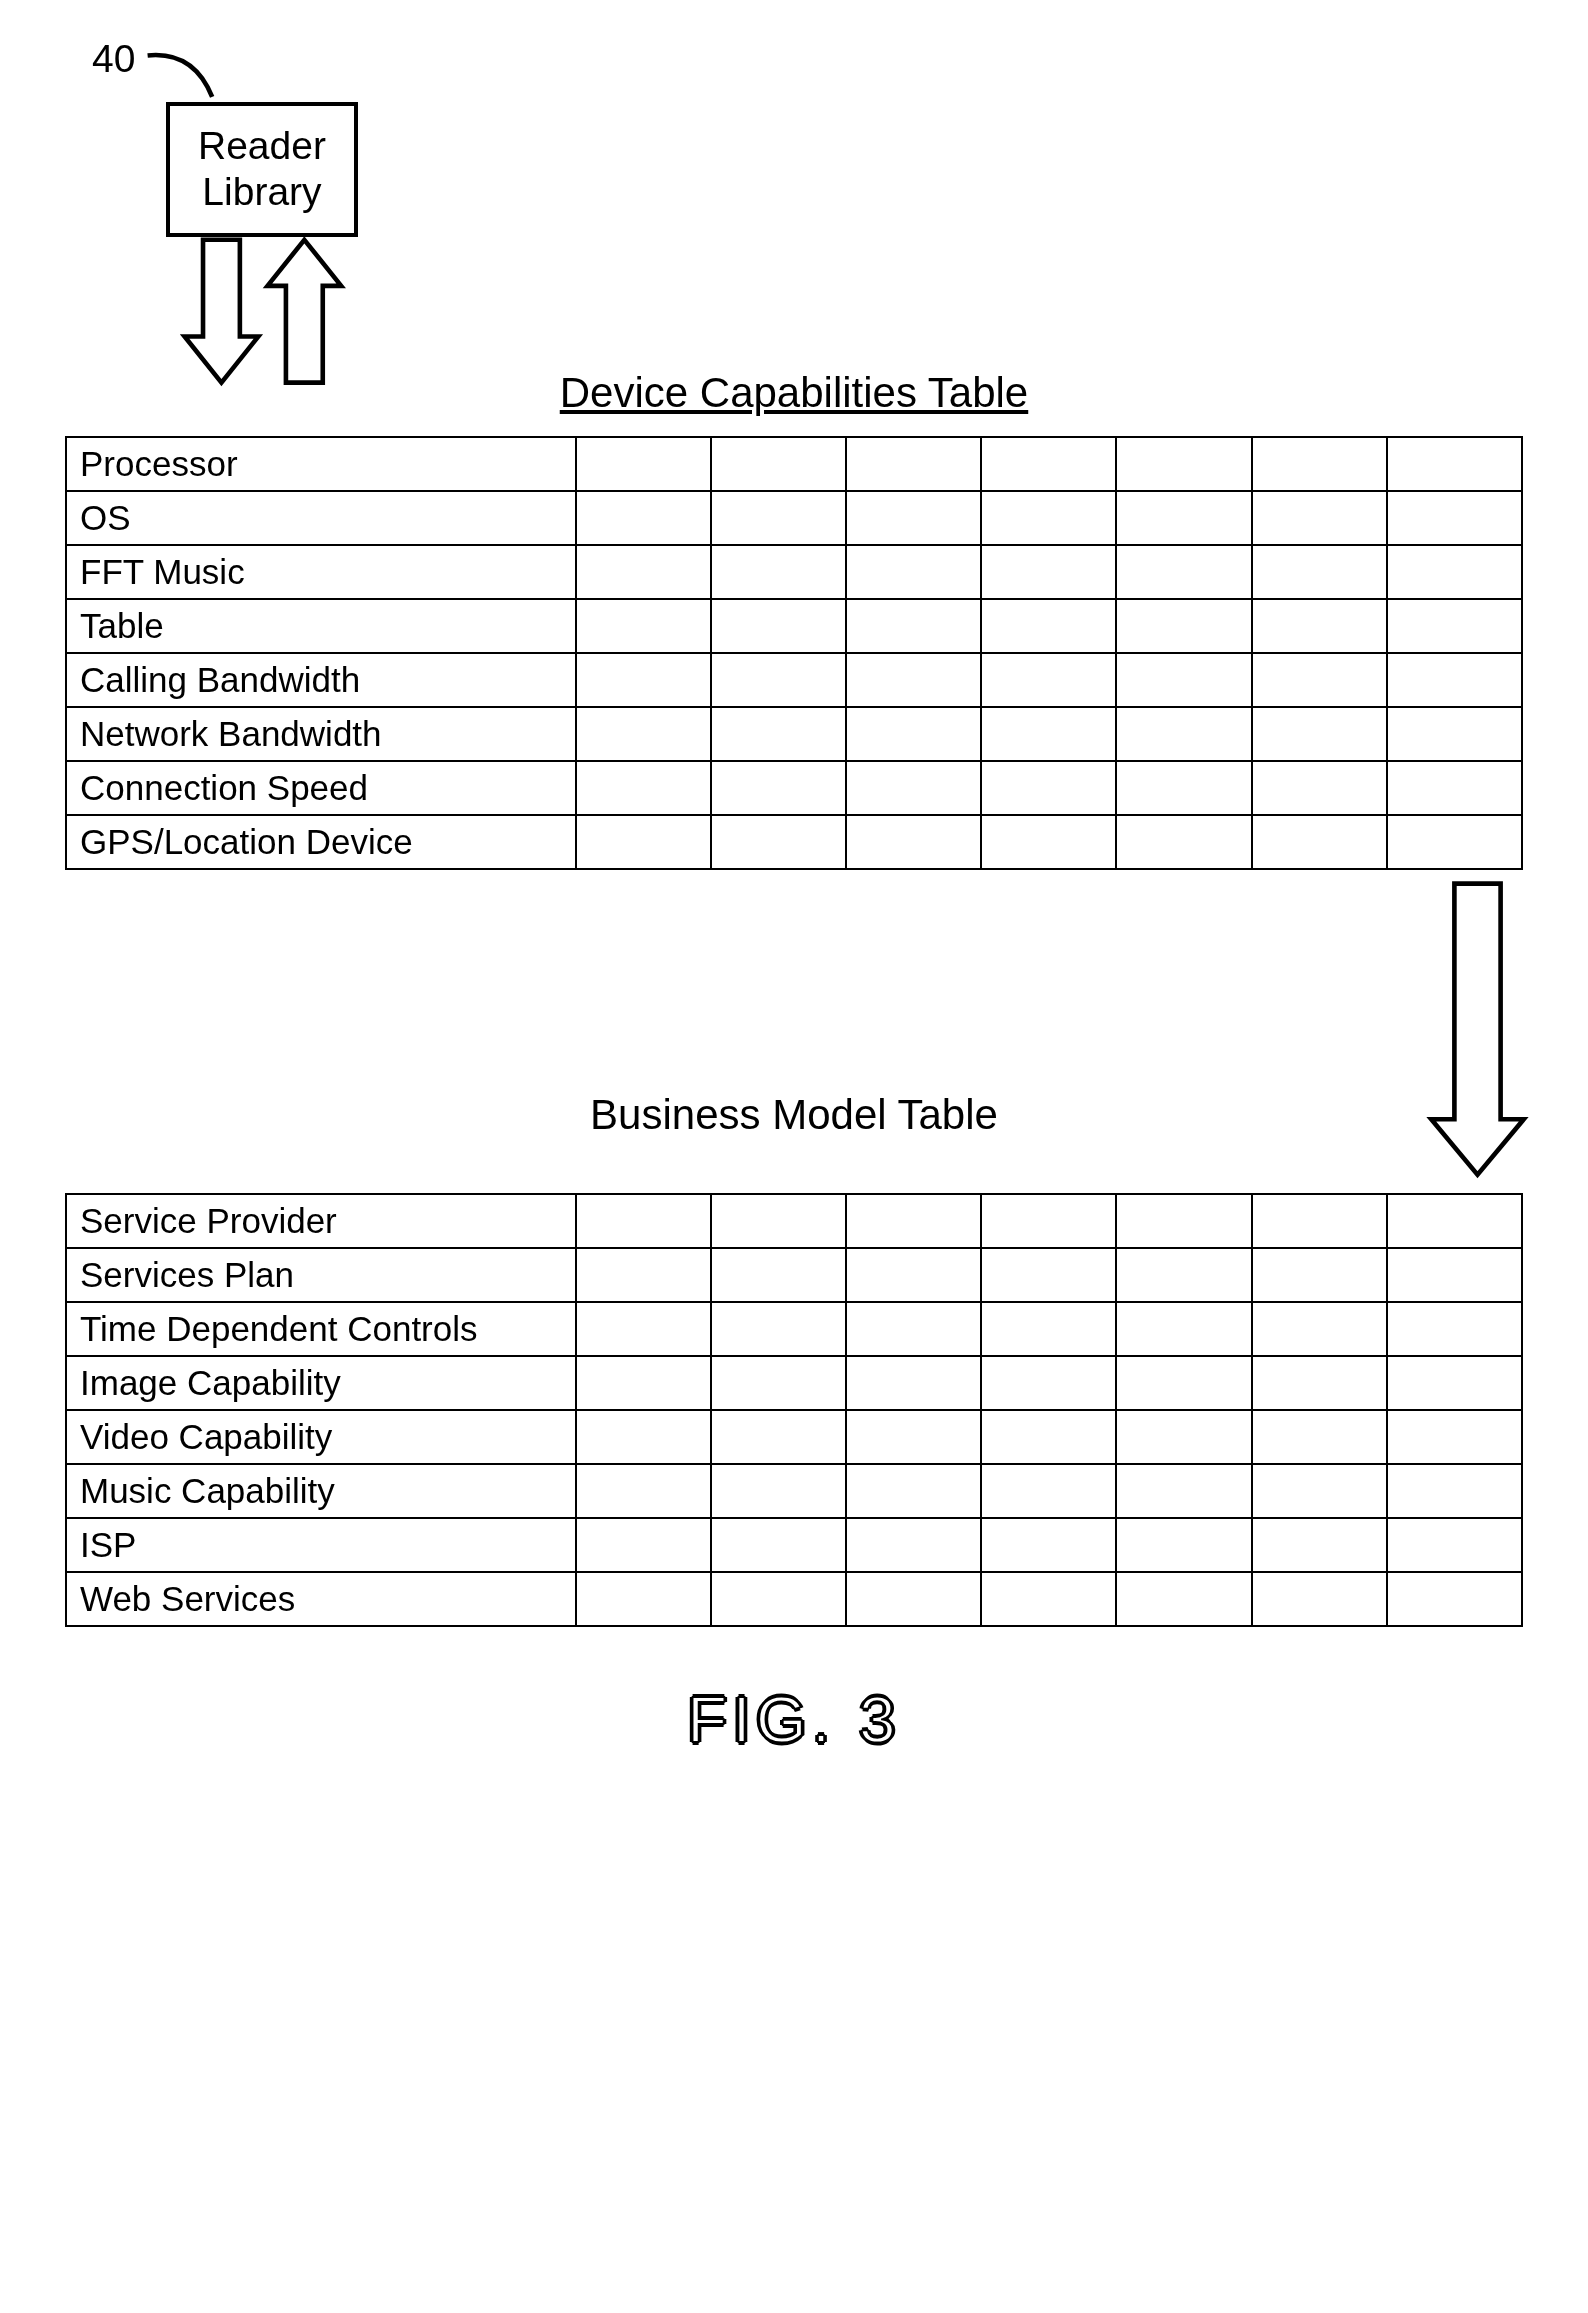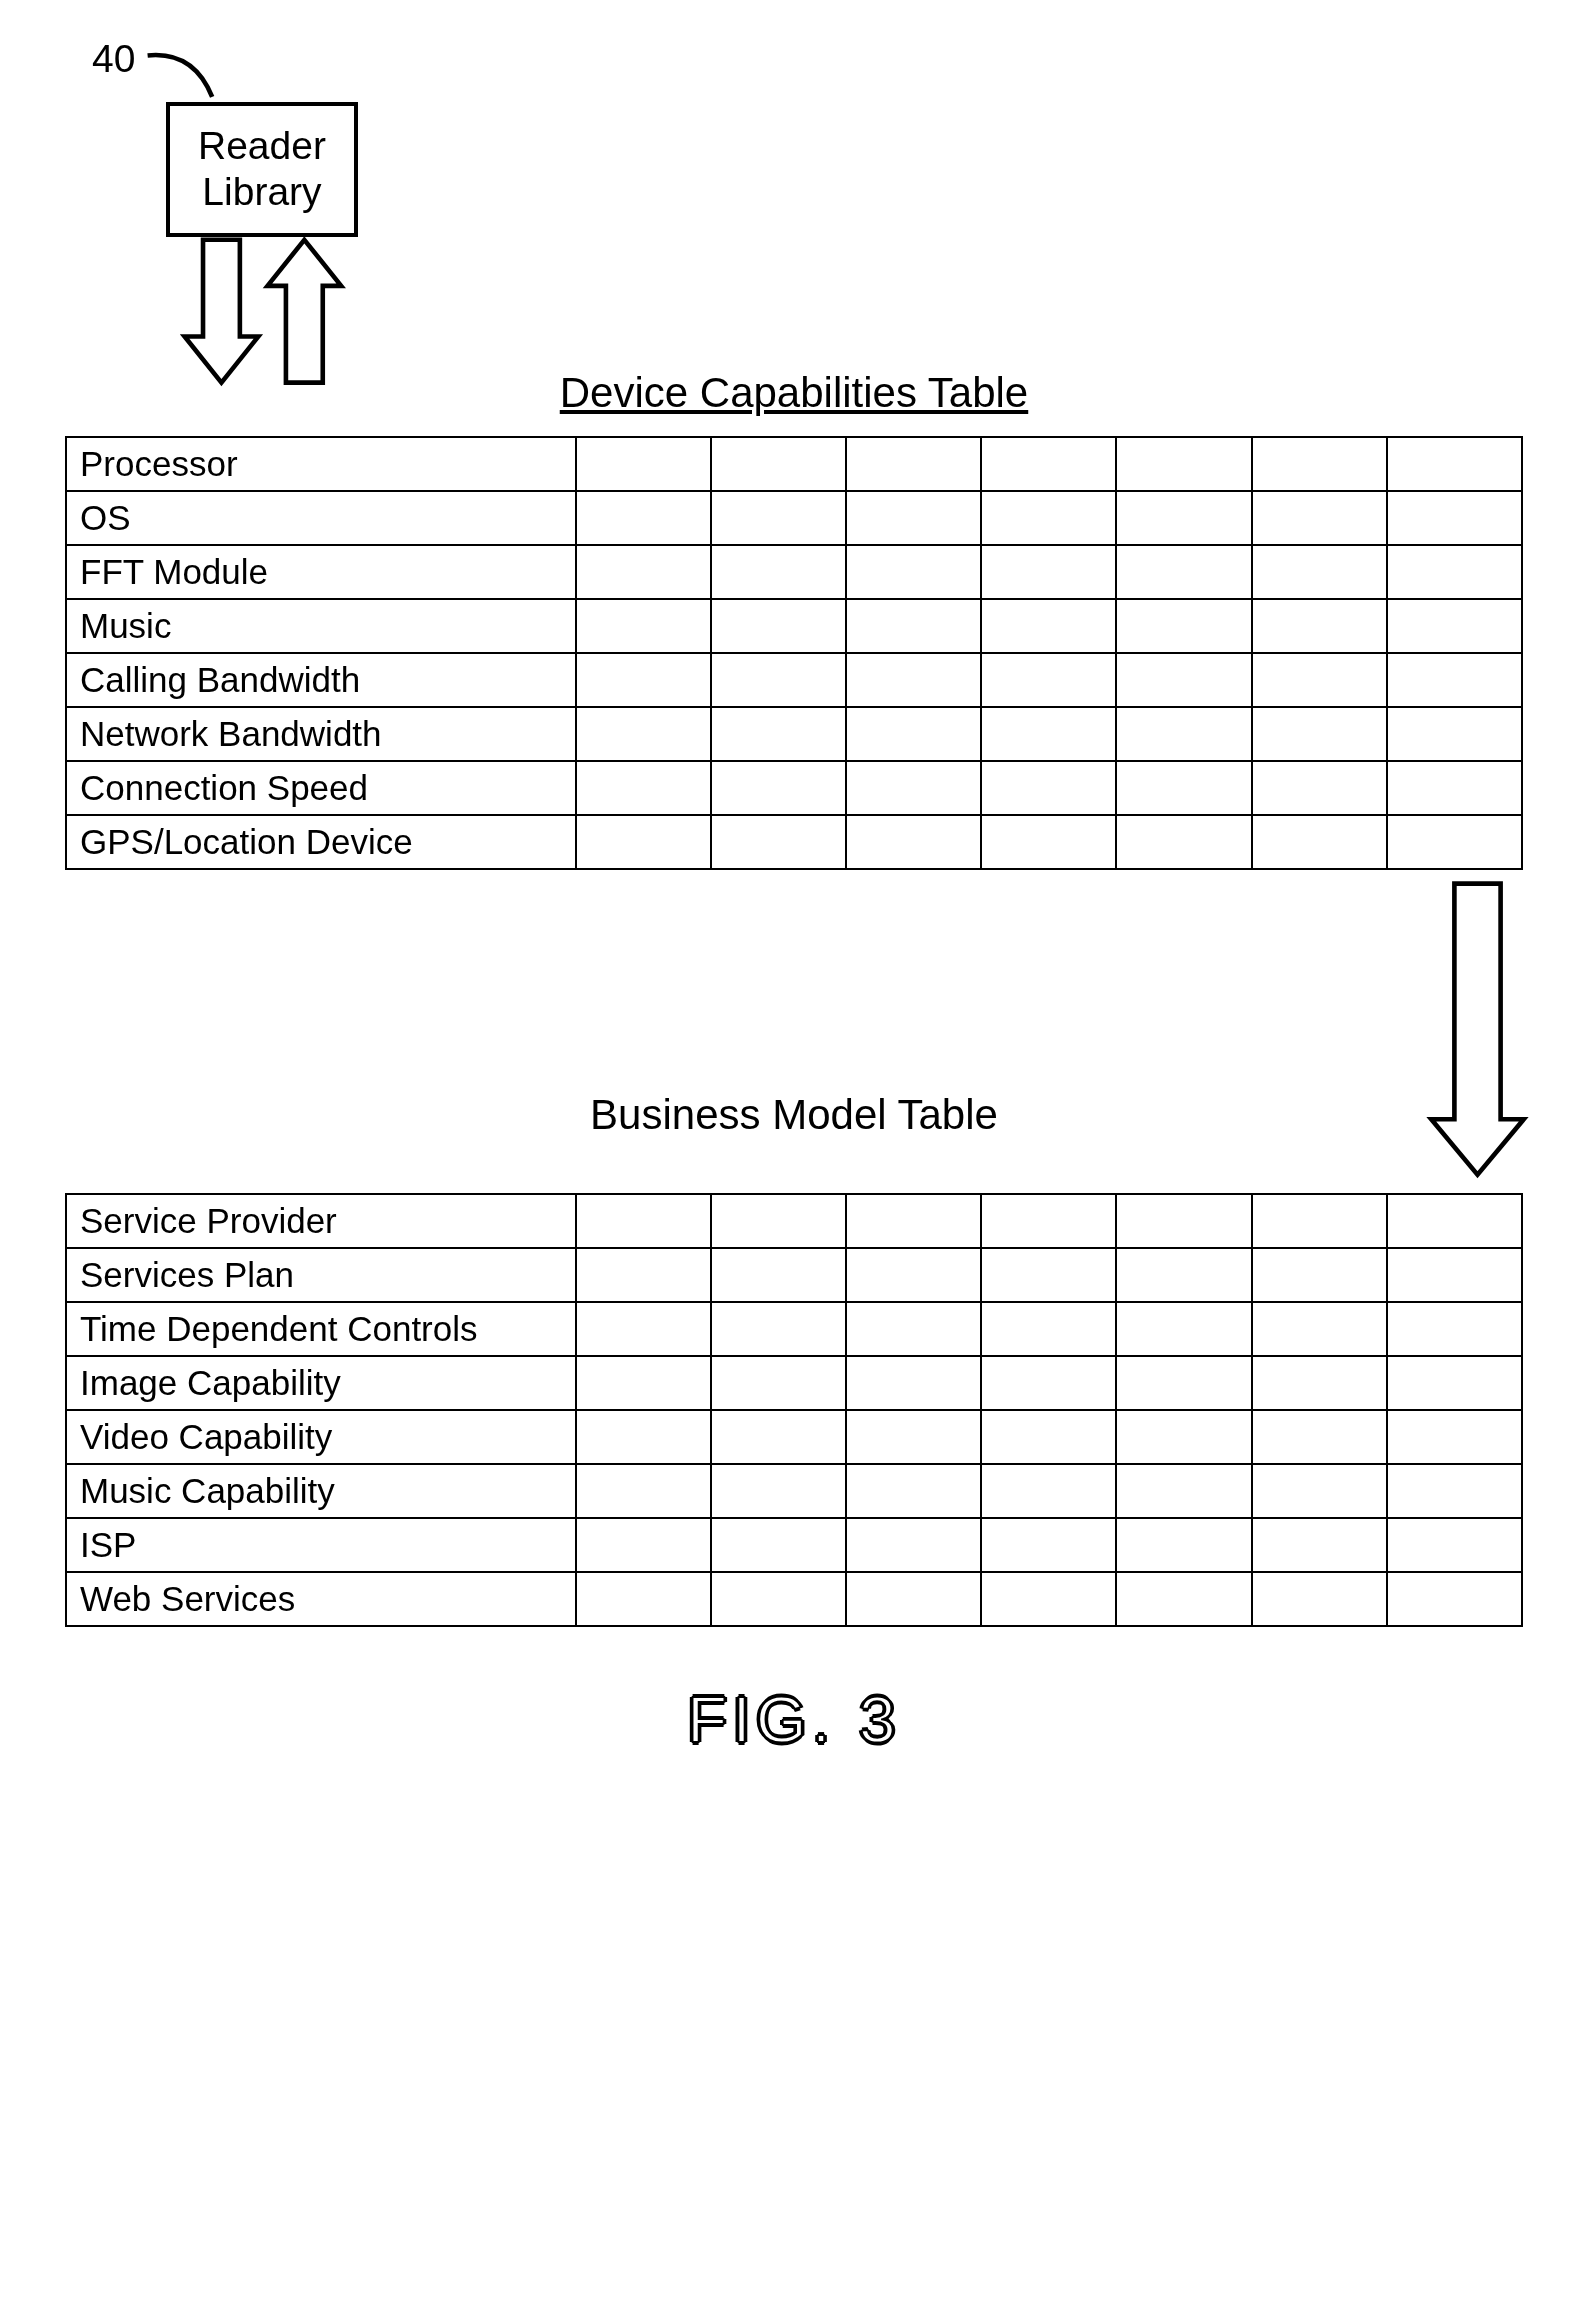--- a/index.html
+++ b/index.html
@@ -103,31 +103,31 @@
         <td>OS</td>
         <td></td>
         <td></td>
         <td></td>
         <td></td>
         <td></td>
         <td></td>
         <td></td>
       </tr>
       <tr>
-        <td>FFT Module</td>
-        <td></td>
-        <td></td>
-        <td></td>
-        <td></td>
-        <td></td>
-        <td></td>
-        <td></td>
-      </tr>
-      <tr>
-        <td>Music</td>
+        <td>FFT Music</td>
+        <td></td>
+        <td></td>
+        <td></td>
+        <td></td>
+        <td></td>
+        <td></td>
+        <td></td>
+      </tr>
+      <tr>
+        <td>Table</td>
         <td></td>
         <td></td>
         <td></td>
         <td></td>
         <td></td>
         <td></td>
         <td></td>
       </tr>
       <tr>
         <td>Calling Bandwidth</td>

